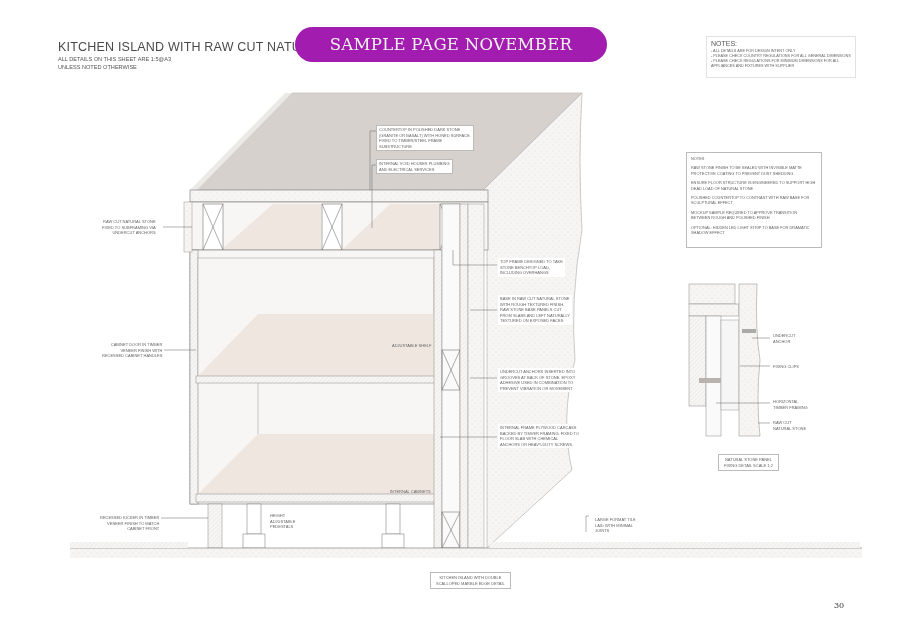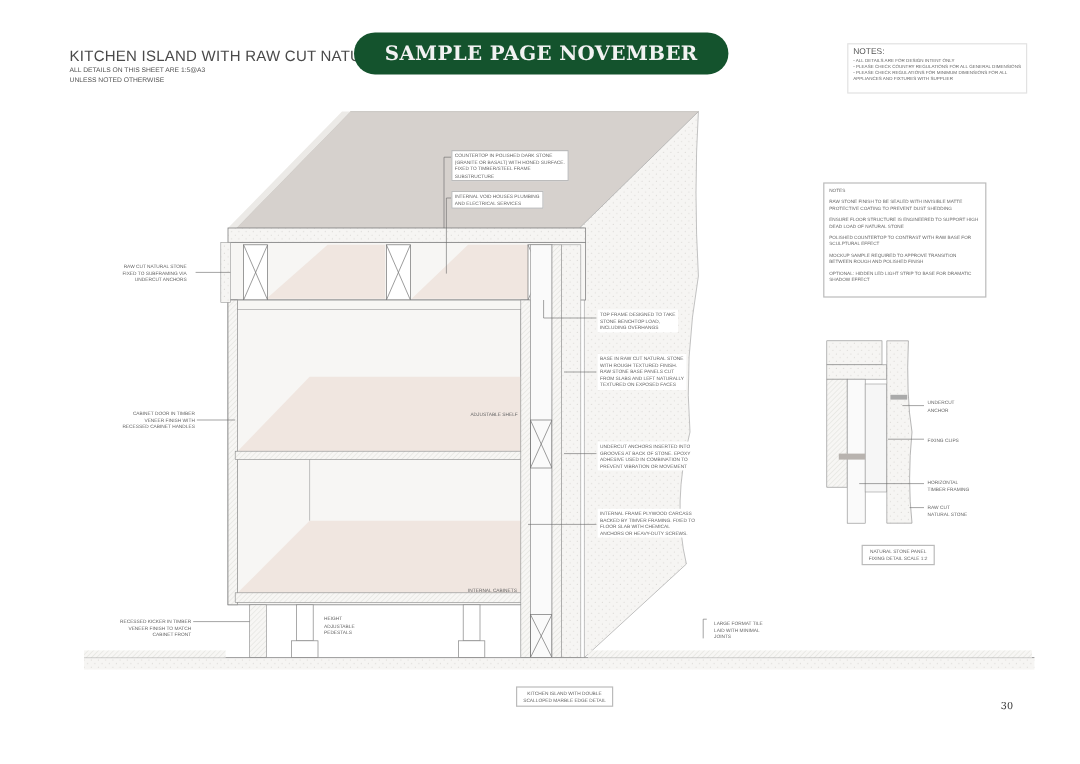--- a/index.html
+++ b/index.html
@@ -1,31 +1,31 @@
 <!DOCTYPE html>
 <html><head>
 <meta charset="utf-8">
 <style>
   html,body{margin:0;padding:0;background:#ffffff;}
   body{width:900px;height:637px;position:relative;overflow:hidden;font-family:"Liberation Sans",sans-serif;color:#555;}
   .abs{position:absolute;}
   .title{left:58px;top:40px;font-size:12.5px;color:#4a4a4a;letter-spacing:0.2px;white-space:nowrap;}
   .sub{left:58px;top:55px;font-size:5.6px;color:#555;line-height:8px;}
-  .banner{left:295px;top:27px;width:312px;height:35px;background:#14532d;border-radius:18px;color:#f2f2f2;
-    font-family:"DejaVu Serif",serif;font-weight:bold;font-size:16.5px;display:flex;align-items:center;justify-content:center;letter-spacing:0.3px;}
+  .banner{left:295px;top:27px;width:312px;height:35px;background:#a21caf;border-radius:18px;color:#f2f2f2;
+    font-family:"DejaVu Serif",serif;font-weight:normal;font-size:16.5px;display:flex;align-items:center;justify-content:center;letter-spacing:0.3px;}
   .notes-box{left:706px;top:36px;width:150px;height:42px;border:1px solid #e2e2e2;padding:3px 4px;box-sizing:border-box;}
   .notes-box .h{font-size:7px;color:#555;margin-bottom:2px;}
   .notes-box .l{font-size:3.8px;line-height:5px;color:#666;}
   .lbl{font-size:4px;line-height:5.6px;color:#666;background:#fff;padding:1px 2px;white-space:nowrap;}
   .lbl.r{text-align:right;}
   .lbl.c{text-align:center;}
   .boxed{border:1px solid #bbb;}
   .notes2{left:686px;top:152px;width:136px;height:96px;border:1px solid #bbb;padding:3px 4px;box-sizing:border-box;background:#fff;}
   .notes2 .l{font-size:3.9px;line-height:5.4px;color:#666;margin-bottom:4px;}
-  .pagenum{left:834px;top:584px;font-family:"DejaVu Serif",serif;font-size:8px;color:#333;}
+  .pagenum{left:834px;top:601px;font-family:"DejaVu Serif",serif;font-size:8px;color:#333;}
   svg{position:absolute;left:0;top:0;}
 </style>
 </head>
 <body>
 
 <svg width="900" height="637" viewBox="0 0 900 637">
   <defs>
     <pattern id="dots" width="6" height="6" patternUnits="userSpaceOnUse">
       <rect width="6" height="6" fill="#f6f5f3"></rect>
       <circle cx="1" cy="1" r="0.4" fill="#c8c6c2"></circle>

